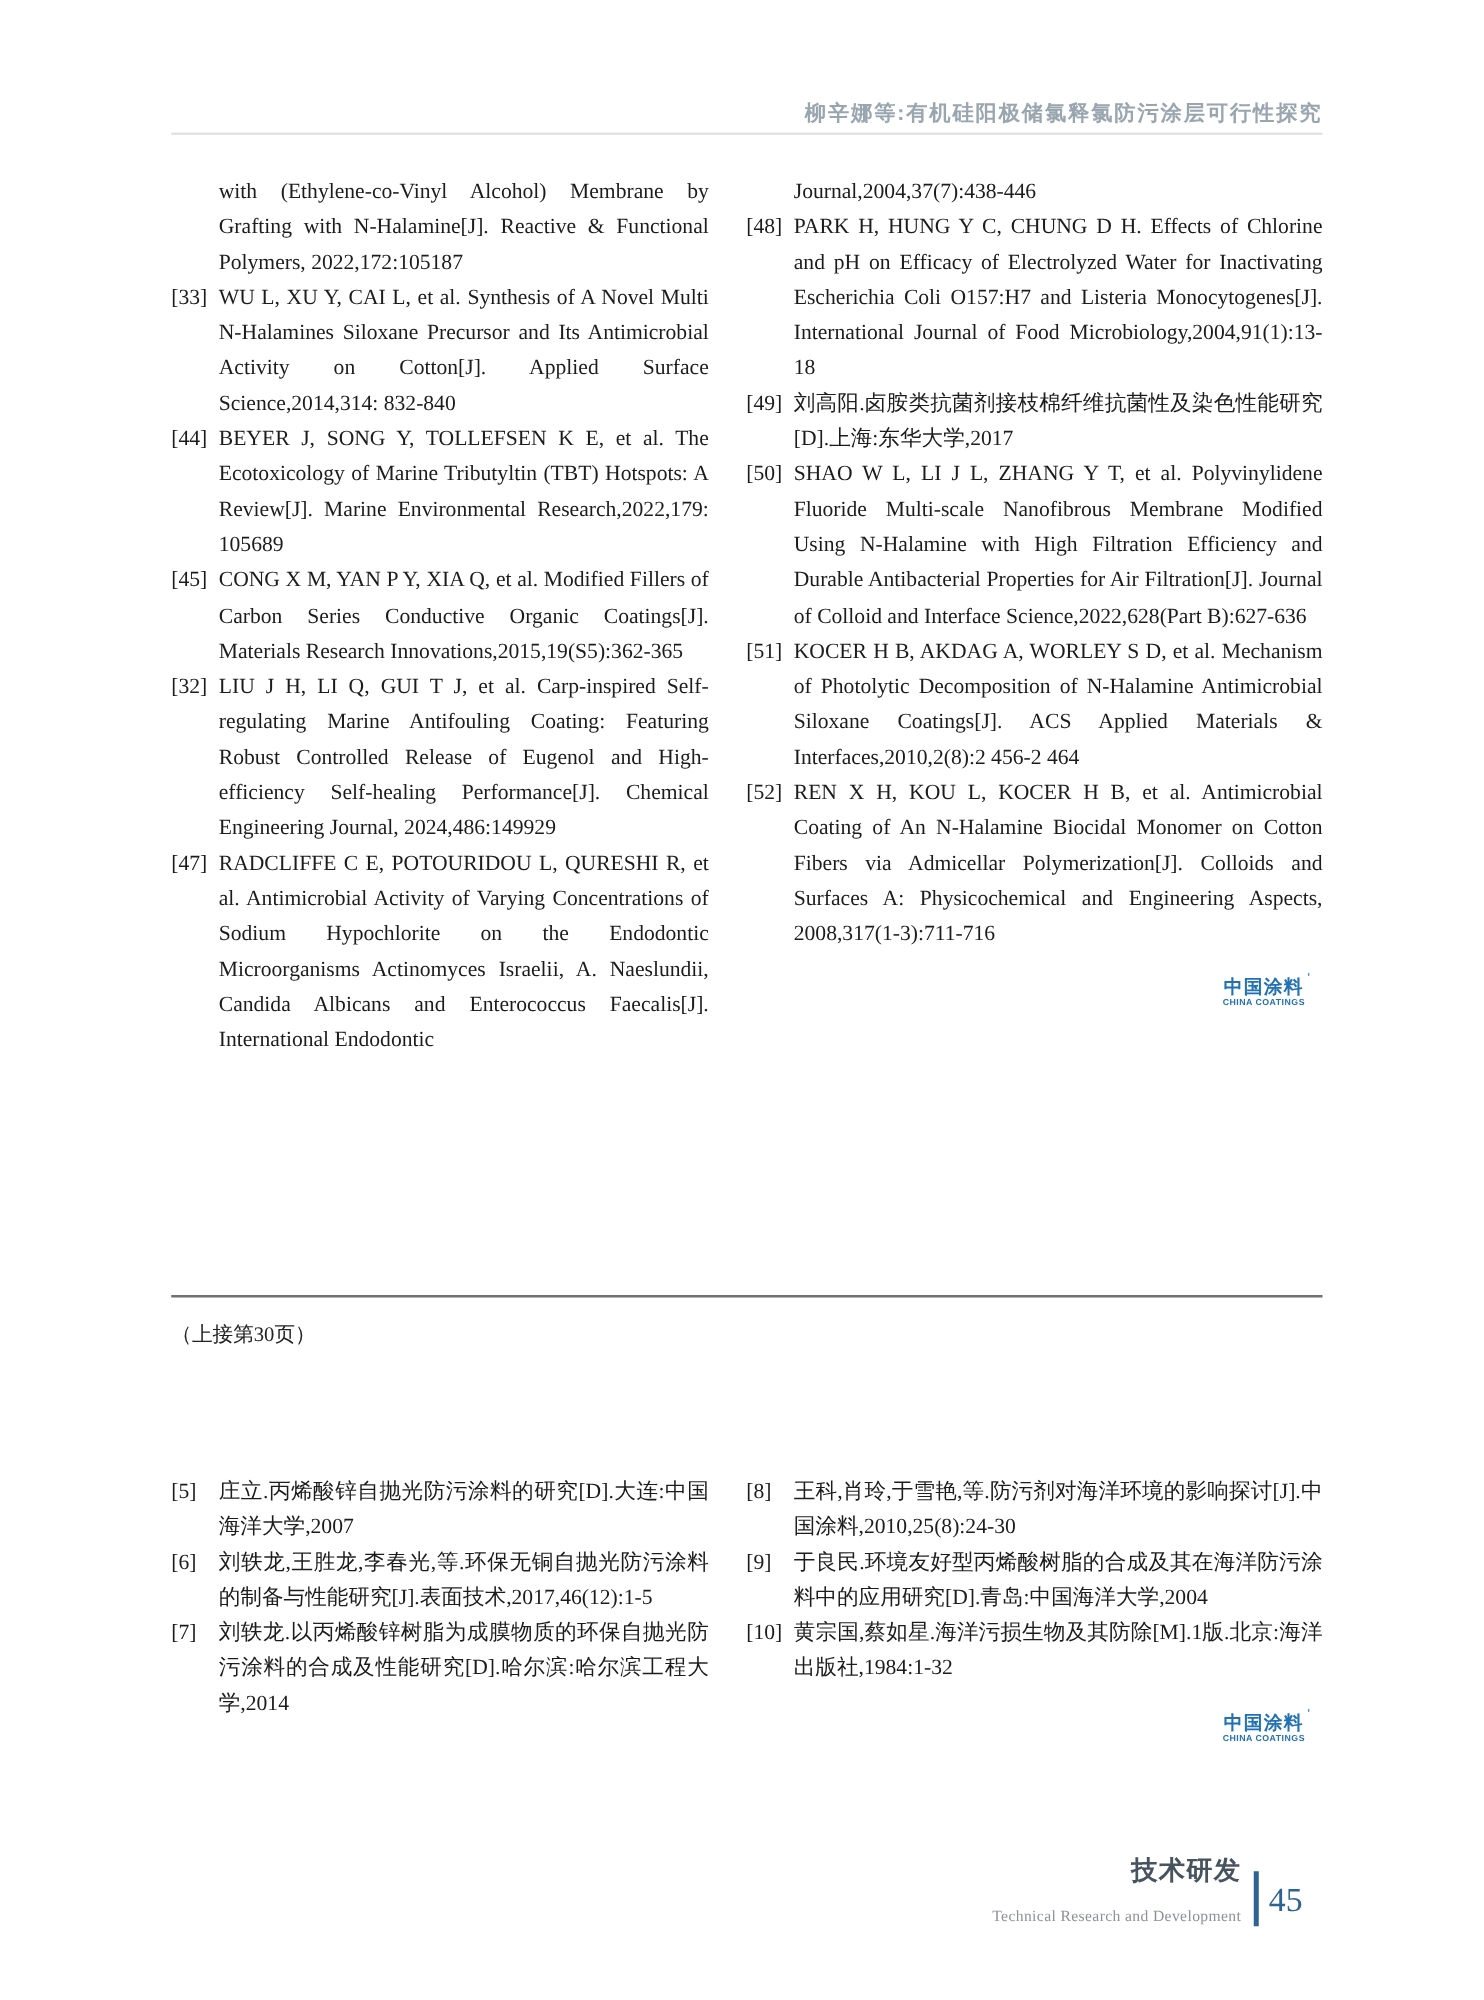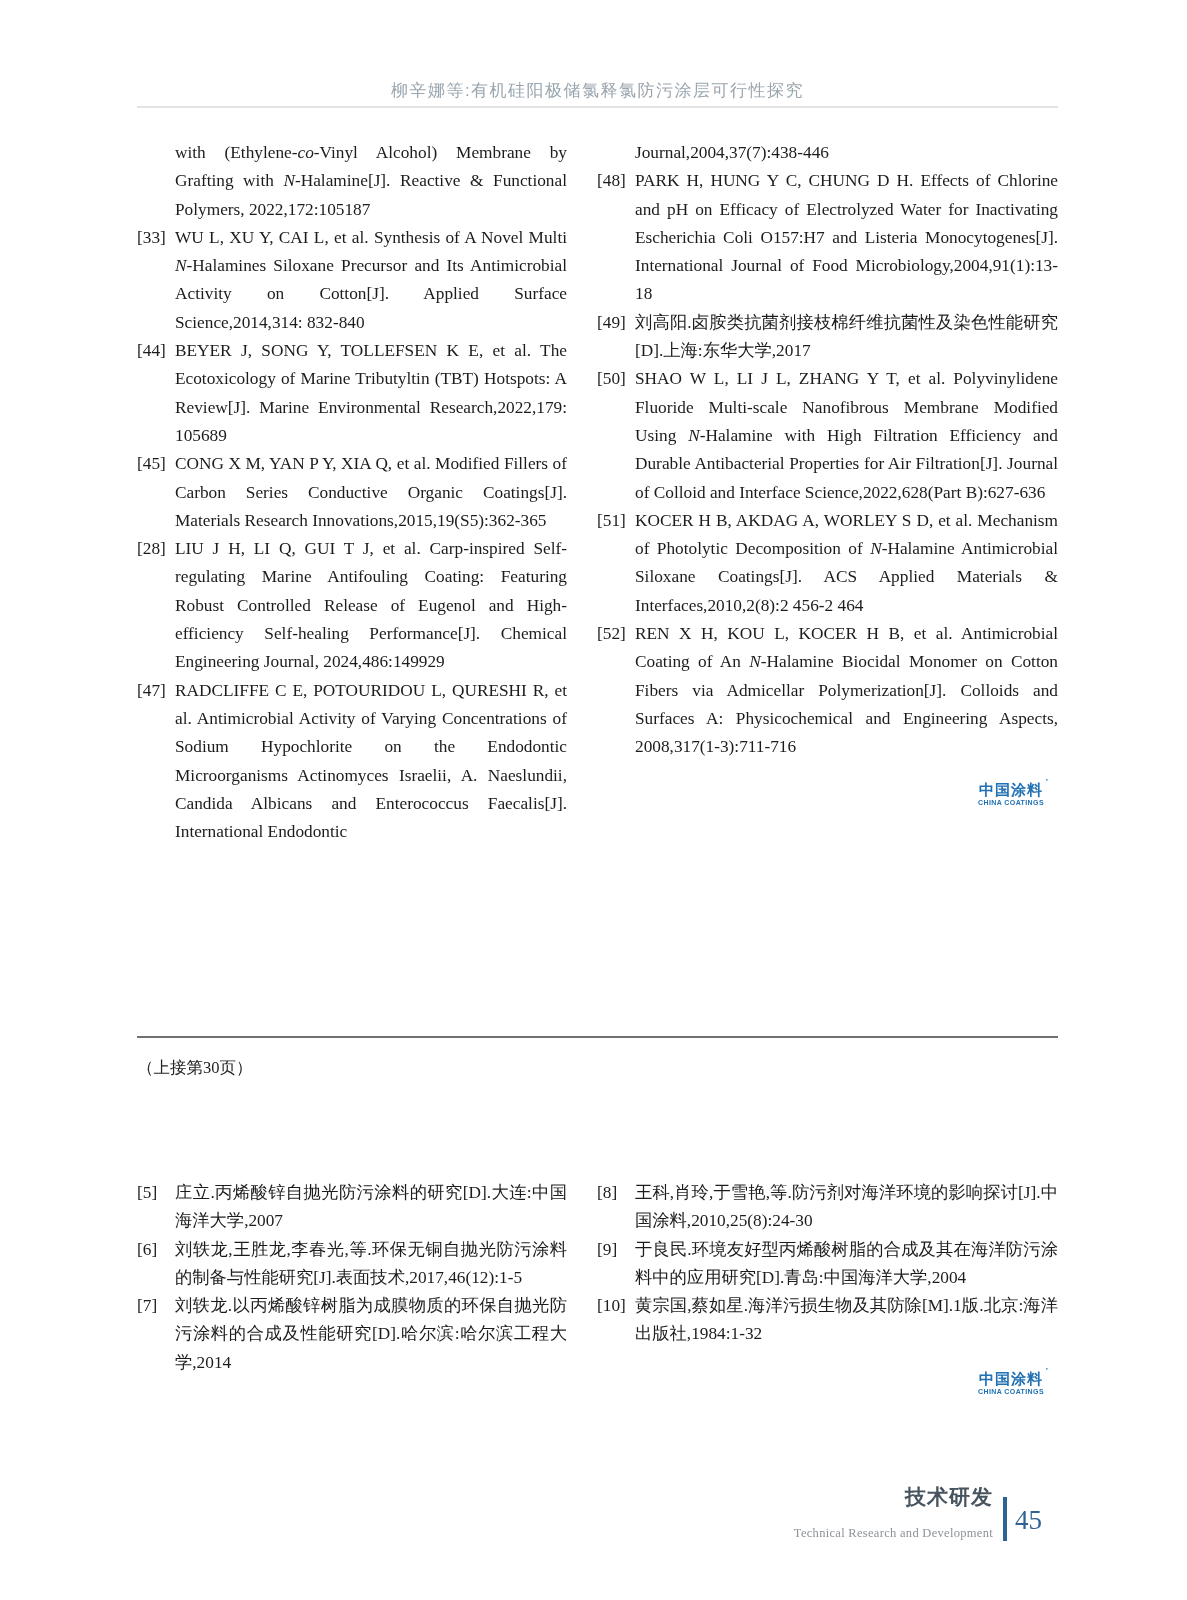--- a/index.html
+++ b/index.html
@@ -16,24 +16,25 @@
   .page{
     position:relative;
     width:1187px;height:1600px;
     background:#ffffff;
     overflow:hidden;
     font-family:"Liberation Serif", serif;
     color:var(--ink);
   }
   .running-header{
     position:absolute;top:79px;left:137px;width:921px;
-    text-align:center;
+    text-align:right;
     font-family:"Liberation Sans", sans-serif;
     font-size:17px;letter-spacing:1.5px;
     color:var(--header-gray);
+    font-weight:bold;
   }
   .header-rule{
     position:absolute;top:106px;left:137px;width:921px;height:2px;
     background:var(--rule-light);
   }
   .refs{
     position:absolute;left:137px;width:921px;
     display:flex;justify-content:space-between;
   }
   .refs-top{top:139px;}
@@ -41,21 +42,21 @@
   .col{font-size:17.3px;line-height:28.3px;}
   .col-left{width:430px;}
   .col-right{width:461px;}
   .ref{
     position:relative;
     padding-left:38px;
     text-align:justify;
     text-justify:inter-word;
   }
   .ref-label{position:absolute;left:0;top:0;}
-  .it{font-style:italic;}
+  .it{}
   .mid-rule{
     position:absolute;top:1036px;left:137px;width:921px;height:2px;
     background:var(--rule-dark);
   }
   .continuation-note{
     position:absolute;top:1057px;left:137px;
     font-size:16.5px;color:#222;
     font-family:"Liberation Serif", serif;
   }
   .logo{
@@ -114,21 +115,21 @@
 
   <div class="running-header">柳辛娜等:有机硅阳极储氯释氯防污涂层可行性探究</div>
   <div class="header-rule"></div>
 
   <div class="refs refs-top">
     <div class="col col-left">
         <div class="ref"><span class="ref-label"></span><span class="ref-text"><span>with (Ethylene-</span><span class="it">co</span><span>-Vinyl Alcohol) Membrane by Grafting with </span><span class="it">N</span><span>-Halamine[J]. Reactive &amp; Functional Polymers, 2022,172:105187</span></span></div>
         <div class="ref"><span class="ref-label">[33]</span><span class="ref-text"><span>WU L, XU Y, CAI L, et al. Synthesis of A Novel Multi </span><span class="it">N</span><span>-Halamines Siloxane Precursor and Its Antimicrobial Activity on Cotton[J]. Applied Surface Science,2014,314: 832-840</span></span></div>
         <div class="ref"><span class="ref-label">[44]</span><span class="ref-text"><span>BEYER J, SONG Y, TOLLEFSEN K E, et al. The Ecotoxicology of Marine Tributyltin (TBT) Hotspots: A Review[J]. Marine Environmental Research,2022,179: 105689</span></span></div>
         <div class="ref"><span class="ref-label">[45]</span><span class="ref-text"><span>CONG X M, YAN P Y, XIA Q, et al. Modified Fillers of Carbon Series Conductive Organic Coatings[J]. Materials Research Innovations,2015,19(S5):362-365</span></span></div>
-        <div class="ref"><span class="ref-label">[28]</span><span class="ref-text"><span>LIU J H, LI Q, GUI T J, et al. Carp-inspired Self-regulating Marine Antifouling Coating: Featuring Robust Controlled Release of Eugenol and High-efficiency Self-healing Performance[J]. Chemical Engineering Journal, 2024,486:149929</span></span></div>
+        <div class="ref"><span class="ref-label">[32]</span><span class="ref-text"><span>LIU J H, LI Q, GUI T J, et al. Carp-inspired Self-regulating Marine Antifouling Coating: Featuring Robust Controlled Release of Eugenol and High-efficiency Self-healing Performance[J]. Chemical Engineering Journal, 2024,486:149929</span></span></div>
         <div class="ref"><span class="ref-label">[47]</span><span class="ref-text"><span>RADCLIFFE C E, POTOURIDOU L, QURESHI R, et al. Antimicrobial Activity of Varying Concentrations of Sodium Hypochlorite on the Endodontic Microorganisms Actinomyces Israelii, A. Naeslundii, Candida Albicans and Enterococcus Faecalis[J]. International Endodontic</span></span></div>
       </div>
     <div class="col col-right">
         <div class="ref"><span class="ref-label"></span><span class="ref-text"><span>Journal,2004,37(7):438-446</span></span></div>
         <div class="ref"><span class="ref-label">[48]</span><span class="ref-text"><span>PARK H, HUNG Y C, CHUNG D H. Effects of Chlorine and pH on Efficacy of Electrolyzed Water for Inactivating Escherichia Coli O157:H7 and Listeria Monocytogenes[J]. International Journal of Food Microbiology,2004,91(1):13-18</span></span></div>
         <div class="ref"><span class="ref-label">[49]</span><span class="ref-text"><span>刘高阳.卤胺类抗菌剂接枝棉纤维抗菌性及染色性能研究[D].上海:东华大学,2017</span></span></div>
         <div class="ref"><span class="ref-label">[50]</span><span class="ref-text"><span>SHAO W L, LI J L, ZHANG Y T, et al. Polyvinylidene Fluoride Multi-scale Nanofibrous Membrane Modified Using </span><span class="it">N</span><span>-Halamine with High Filtration Efficiency and Durable Antibacterial Properties for Air Filtration[J]. Journal of Colloid and Interface Science,2022,628(Part B):627-636</span></span></div>
         <div class="ref"><span class="ref-label">[51]</span><span class="ref-text"><span>KOCER H B, AKDAG A, WORLEY S D, et al. Mechanism of Photolytic Decomposition of </span><span class="it">N</span><span>-Halamine Antimicrobial Siloxane Coatings[J]. ACS Applied Materials &amp; Interfaces,2010,2(8):2 456-2 464</span></span></div>
         <div class="ref"><span class="ref-label">[52]</span><span class="ref-text"><span>REN X H, KOU L, KOCER H B, et al. Antimicrobial Coating of An </span><span class="it">N</span><span>-Halamine Biocidal Monomer on Cotton Fibers via Admicellar Polymerization[J]. Colloids and Surfaces A: Physicochemical and Engineering Aspects, 2008,317(1-3):711-716</span></span></div>
       </div>

